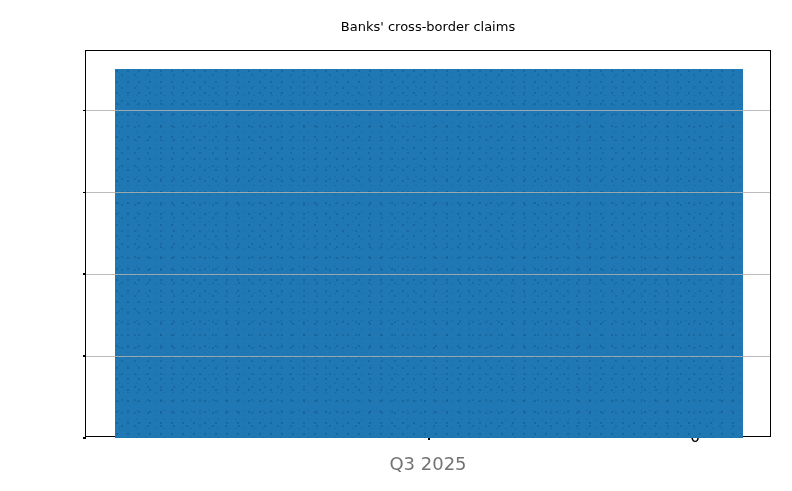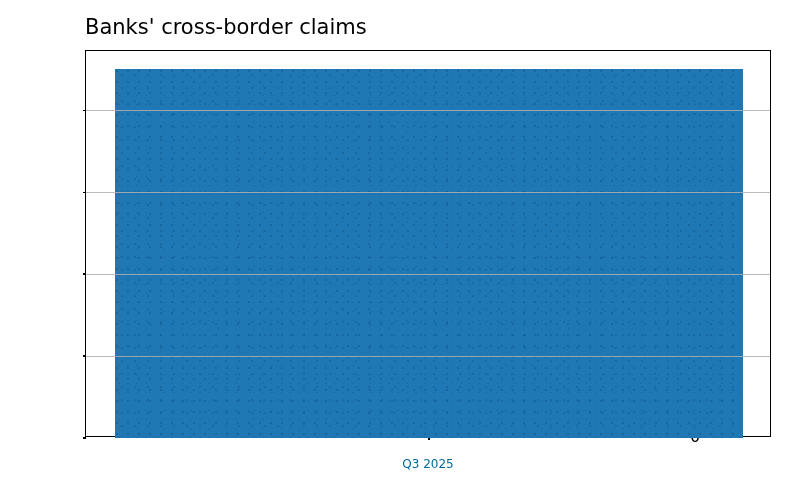--- a/index.html
+++ b/index.html
@@ -21,21 +21,22 @@
     height: 491px;
     background: #ffffff;
   }
 
   
   #chart-title {
     position: absolute;
     left: 85px;
     top: 16px;
     width: 686px;
-    font-size: 21px;
+    text-align: center;
+    font-size: 13px;
     line-height: 22px;
     color: #000000;
     white-space: nowrap;
   }
 
   
   #plot-area {
     position: absolute;
     left: 85px;
     top: 50px;
@@ -97,23 +98,23 @@
   .xtick-mark {
     position: absolute;
     top: 100%;
     width: 1.4px;
     height: 3.5px;
     background: #000000;
   }
   .xtick-label {
     position: absolute;
     top: 455px;
-    font-size: 12px;
+    font-size: 18px;
     line-height: 18px;
-    color: #0369a1;
+    color: #737373;
     white-space: nowrap;
     transform: translateX(-50%);
   }
 </style>
 </head>
 <body>
 
 <div id="figure">
 
   <div id="chart-title">Banks' cross-border claims</div>

